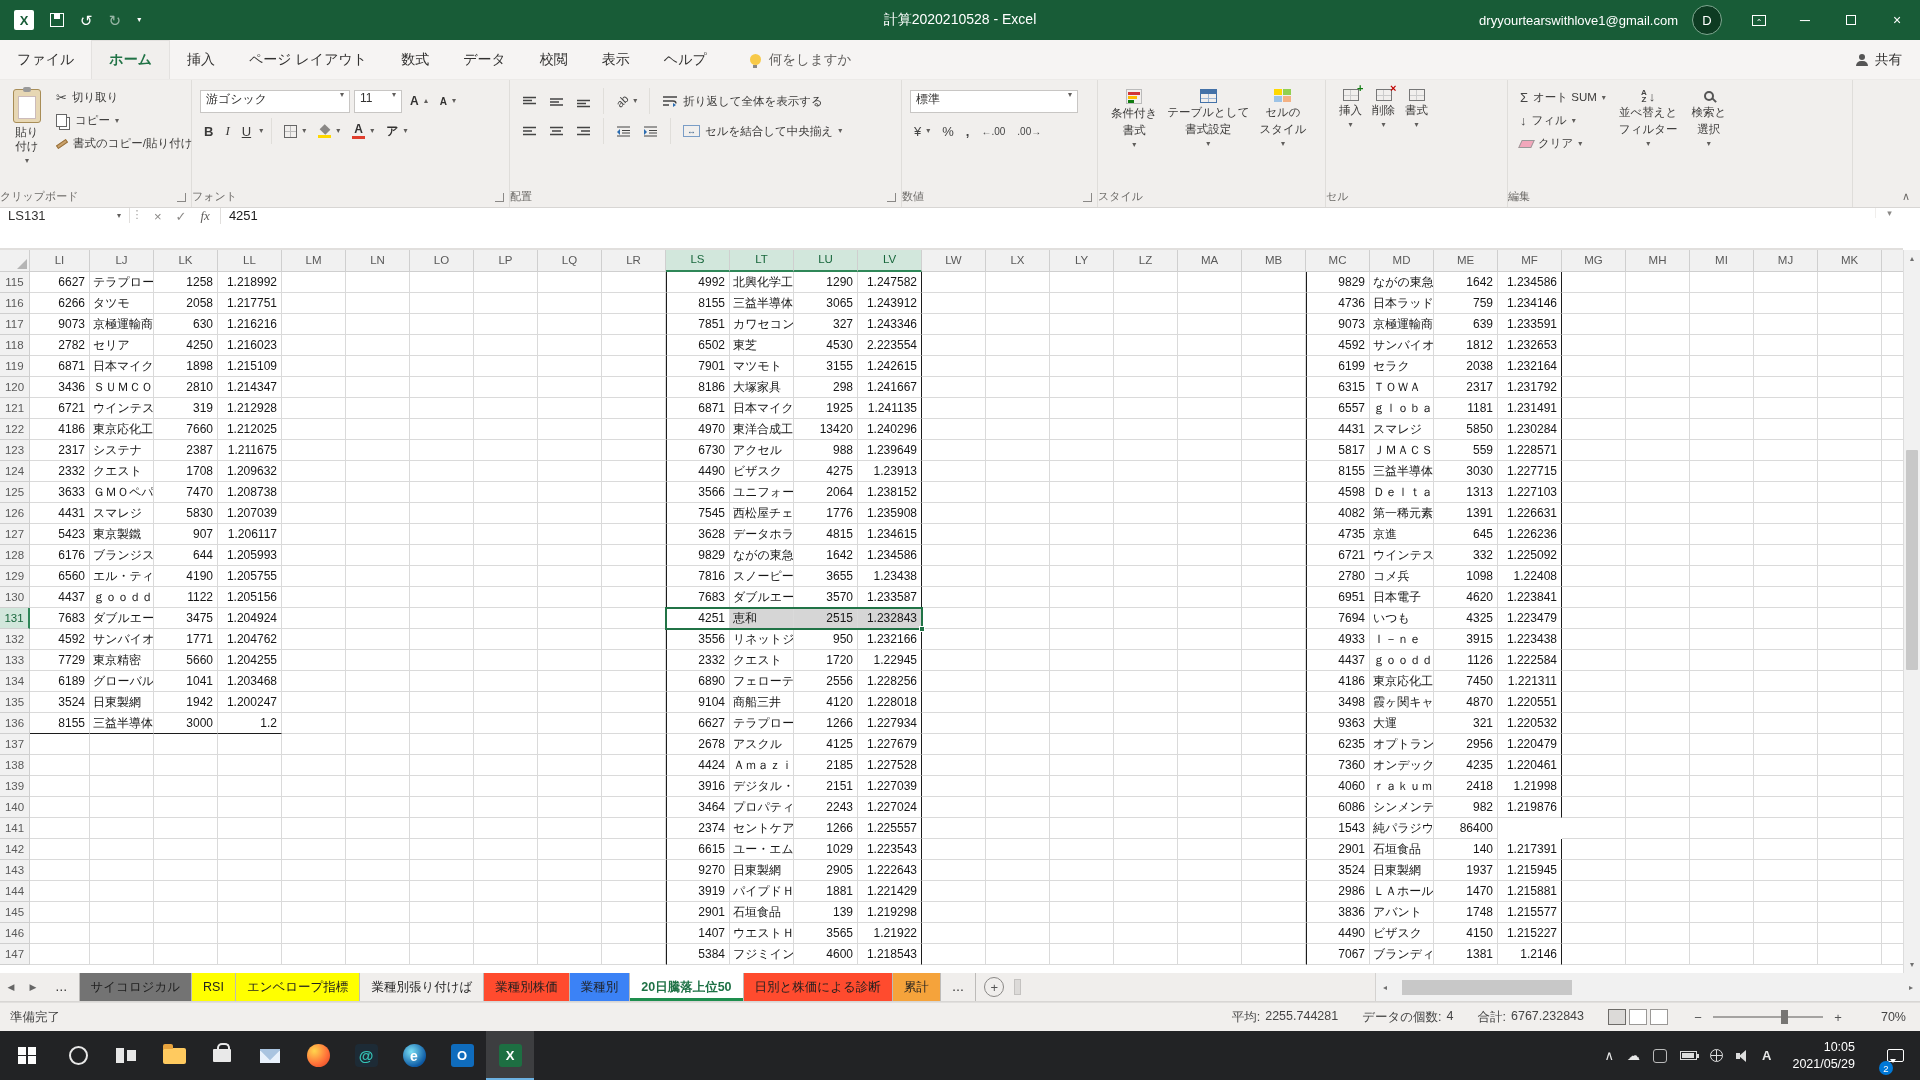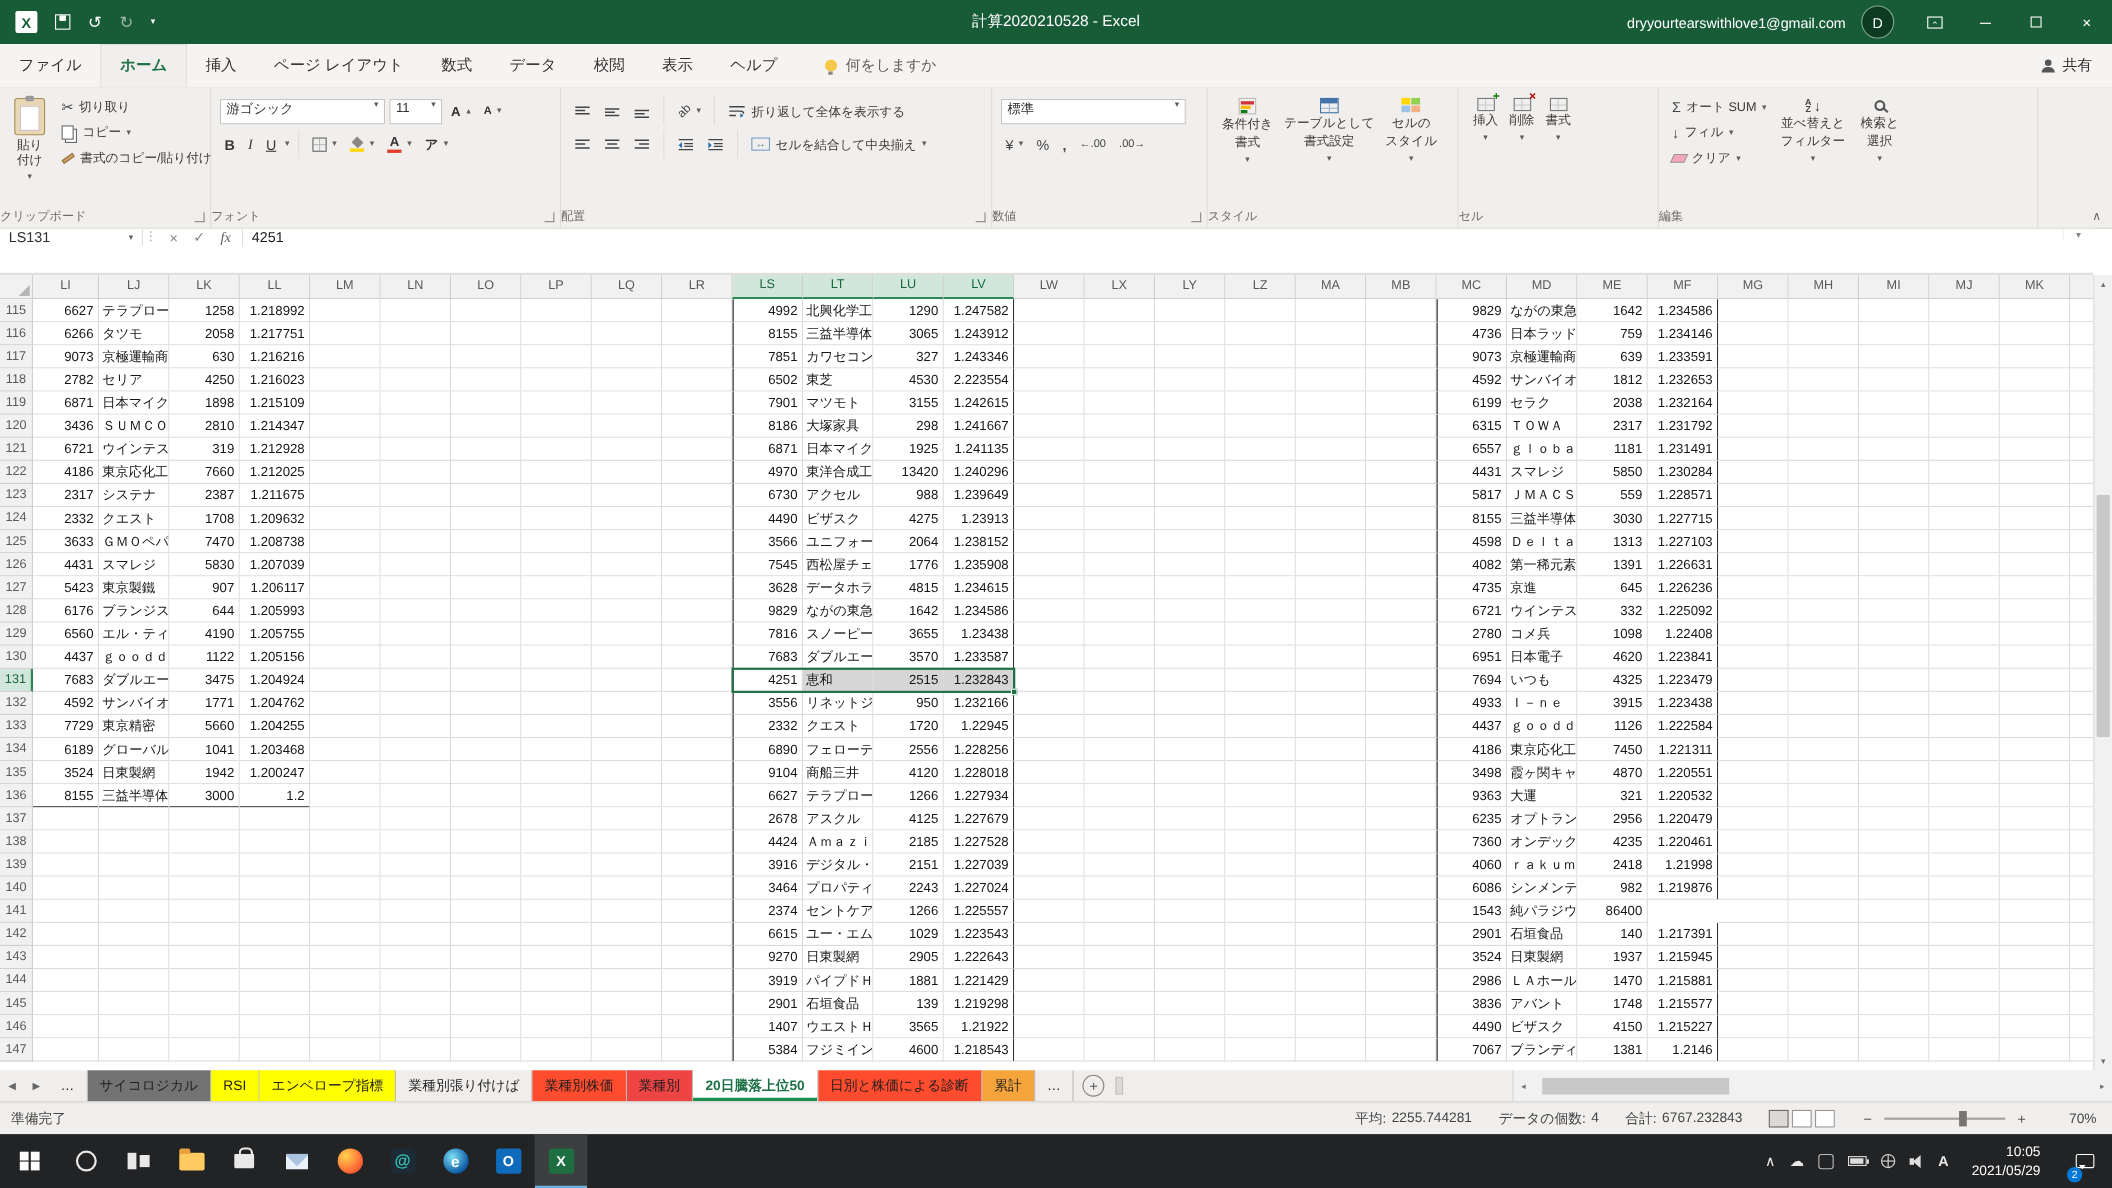--- a/index.html
+++ b/index.html
@@ -1639,21 +1639,21 @@
 <div id="sheetbar">
   <div class="snav">◀</div>
   <div class="snav">▶</div>
   <div id="sheet-tabs">
       <div class="stab">…</div>
       <div class="stab" style="background: #737373;">サイコロジカル</div>
       <div class="stab" style="background: rgb(255, 255, 0);">RSI</div>
       <div class="stab" style="background: rgb(255, 255, 0);">エンベロープ指標</div>
       <div class="stab">業種別張り付けば</div>
       <div class="stab" style="background: rgb(255, 75, 46);">業種別株価</div>
-      <div class="stab" style="background: #ef4444;">業種別</div>
+      <div class="stab" style="background: #3b82f6;">業種別</div>
       <div class="stab active">20日騰落上位50</div>
       <div class="stab" style="background: rgb(255, 75, 46);">日別と株価による診断</div>
       <div class="stab" style="background: rgb(245, 163, 59);">累計</div>
       <div class="stab">…</div>
     </div>
   <div id="splus">+</div>
   <div id="hsplit"></div>
   <div id="hscroll">
     <div class="hs-arrow" style="left:0">◂</div>
     <div id="hs-thumb"></div>

